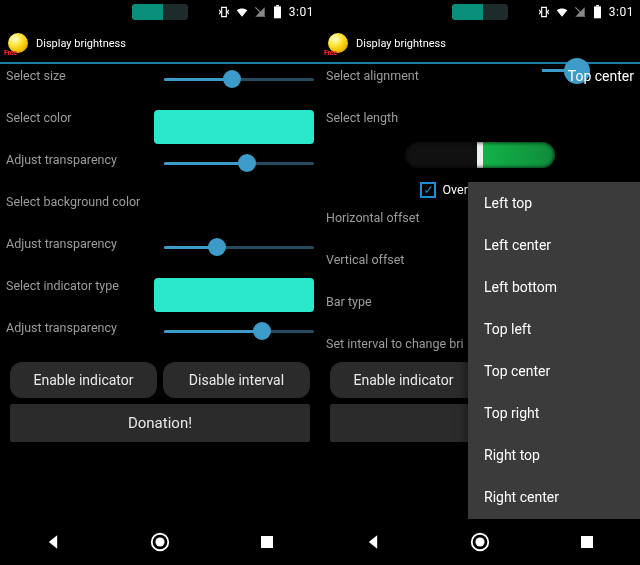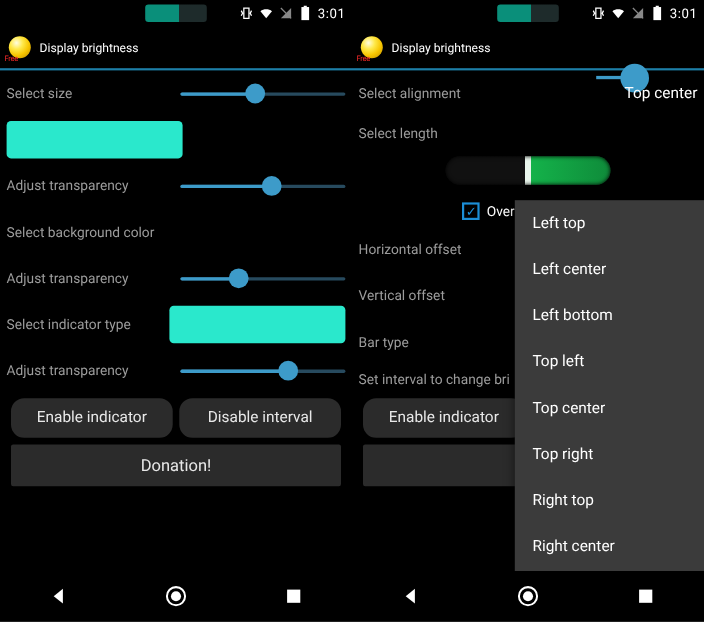--- a/index.html
+++ b/index.html
@@ -60,37 +60,37 @@
     width: 20px; height: 20px;
     border-radius: 50%;
     background: radial-gradient(circle at 35% 30%, #fffde0 0%, #ffe94a 30%, #f7c500 60%, #b88700 100%);
     position: relative;
   }
   .free-tag {
     position: absolute;
     bottom: -4px; left: -4px;
     font-size: 7px;
     color: #ff2a2a;
-    font-weight: normal;
+    font-weight: bold;
     letter-spacing: -.3px;
     text-align: right;
   }
   .app-title { color: #fff; font-size: 11px; }
   
   .body {
     flex: 1;
     overflow: hidden;
     padding: 0 6px;
     color: #aaa;
     font-size: 12.5px;
     position: relative;
   }
   .row {
     display: flex;
-    align-items: center;
+    align-items: flex-start;
     min-height: 42px;
     padding: 4px 0;
   }
   .row .label {
     flex: 1;
     color: #9c9c9c;
     line-height: 1.2;
     padding-right: 6px;
   }
   .slider {
@@ -260,20 +260,21 @@
       <span class="label">Select size</span>
       <div class="slider">
         <div class="track">
             <div class="fill" style="width:45%"></div>
           </div>
         <div class="thumb" style="left:45%"></div>
       </div>
     </div>
 
     <div class="row">
+      <span class="label">Select color</span>
       <div class="swatch"></div>
     </div>
 
     <div class="row">
       <span class="label">Adjust transparency</span>
       <div class="slider">
         <div class="track">
             <div class="fill" style="width:55%"></div>
           </div>
         <div class="thumb" style="left:55%"></div>

